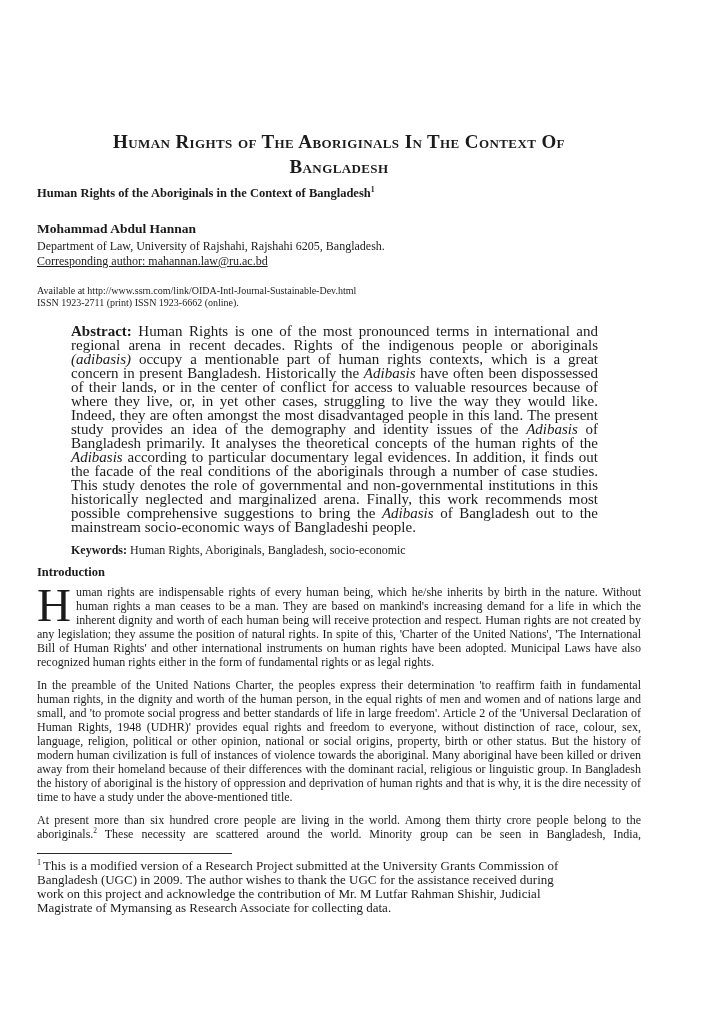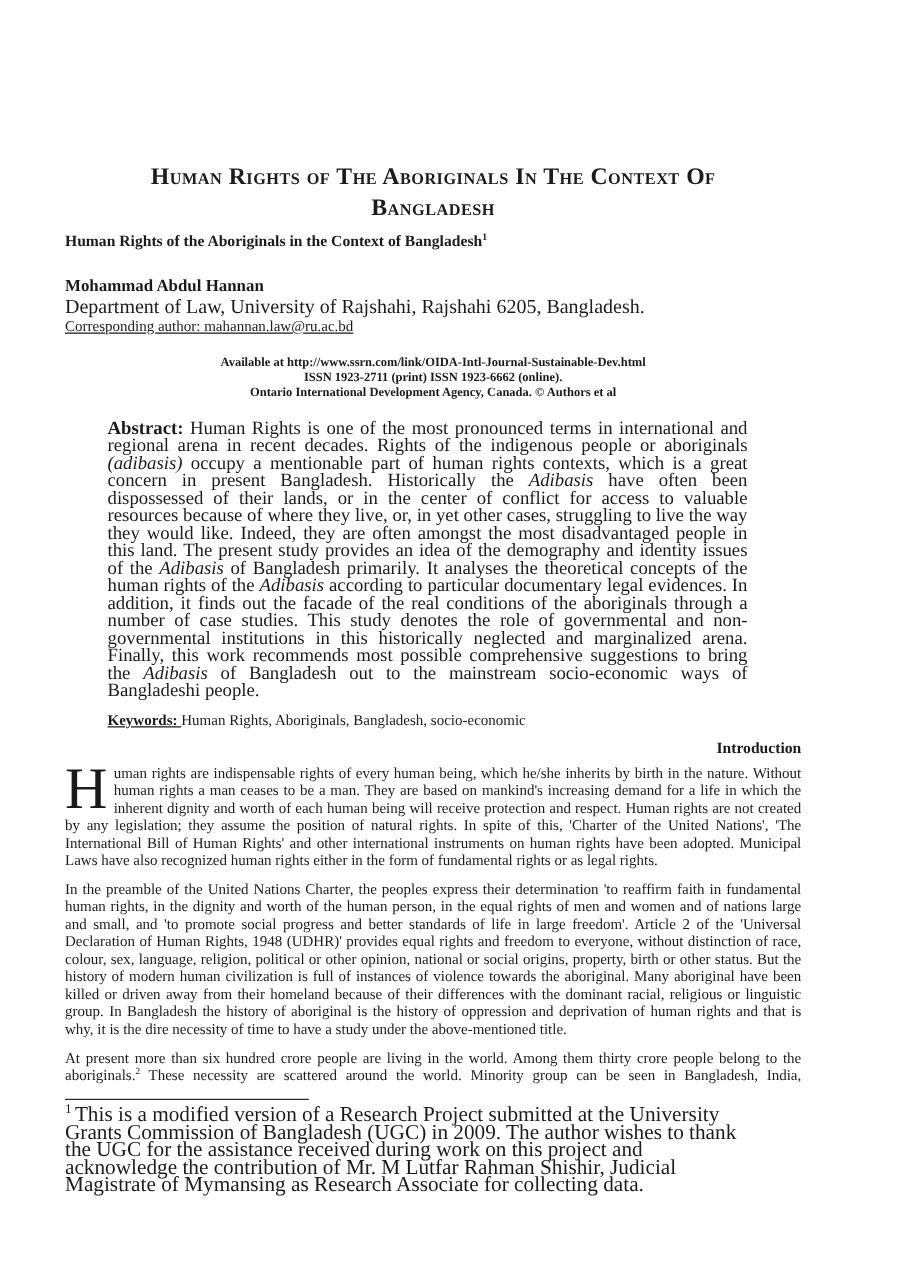--- a/index.html
+++ b/index.html
@@ -4,21 +4,21 @@
 <style>
   html, body { margin: 0; padding: 0; background: #e8e8e8; }
   .page {
     width: 724px;
     height: 1024px;
     margin: 0 auto;
     background: #ffffff;
     color: #1b1b1b;
     font-family: "Liberation Serif", serif;
     box-sizing: border-box;
-    padding: 129px 83px 0 52px;
+    padding: 129px 83px 0 37px;
     overflow: hidden;
   }
   sup { font-size: 62%; line-height: 0; vertical-align: super; }
 
   .title {
     text-align: center;
     font-weight: bold;
     font-size: 19px;
     line-height: 25px;
     font-variant: small-caps;
@@ -26,44 +26,43 @@
   }
   .subtitle {
     text-align: left;
     font-weight: bold;
     font-size: 12.5px;
     line-height: 15px;
     margin-top: 7px;
   }
   .author-block { margin-top: 20px; }
   .author-name { font-weight: bold; font-size: 13.5px; line-height: 16px; }
-  .author-affil { font-size: 16px; line-height: 14px; margin-top: 2px; }
+  .author-affil { font-size: 12px; line-height: 14px; margin-top: 2px; }
   .author-corr  { font-size: 12px; line-height: 14px; margin-top: 1px; text-decoration: underline; }
 
   .availability {
-    text-align: center;
     margin-top: 17px;
     font-size: 10px;
-    font-weight: bold;
+    font-weight: normal;
     line-height: 12px;
   }
 
   .abstract {
     margin: 15px 43px 0 34px;
     text-align: justify;
     font-size: 15px;
     line-height: 14px;
   }
   .keywords {
     margin: 9px 43px 0 34px;
     font-size: 12px;
     line-height: 14px;
   }
   .section-heading {
-    text-align: right;
+    text-align: left;
     font-weight: bold;
     font-size: 12.5px;
     line-height: 15px;
     margin-top: 8px;
   }
 
   .para {
     text-align: justify;
     font-size: 12px;
     line-height: 14px;
@@ -80,21 +79,21 @@
   }
 
   .footnote-rule {
     width: 195px;
     height: 0;
     border: none;
     border-top: 1.4px solid #2a2a2a;
     margin: 12px 0 0 0;
   }
   .footnote {
-    font-size: 17px;
+    font-size: 13px;
     line-height: 14px;
     margin-top: 5px;
     max-width: 545px;
   }
 </style>
 </head>
 <body>
 
 <div class="page">
 
@@ -107,26 +106,25 @@
 
   <div class="author-block">
     <div class="author-name">Mohammad Abdul Hannan</div>
     <div class="author-affil">Department of Law, University of Rajshahi, Rajshahi 6205, Bangladesh.</div>
     <div class="author-corr">Corresponding author:  mahannan.law@ru.ac.bd</div>
   </div>
 
   <div class="availability">
     <div>Available at http://www.ssrn.com/link/OIDA-Intl-Journal-Sustainable-Dev.html</div>
     <div>ISSN 1923-2711 (print) ISSN 1923-6662 (online).</div>
-    <div>Ontario International Development Agency, Canada. © Authors et al</div>
   </div>
 
   <div class="abstract"><span style="font-weight: bold;">Abstract: </span><span>Human Rights is one of the most pronounced terms in international and regional arena in recent decades. Rights of the indigenous people or aboriginals </span><span style="font-style: italic;">(adibasis)</span><span> occupy a mentionable part of human rights contexts, which is a great concern in present Bangladesh.  Historically the </span><span style="font-style: italic;">Adibasis</span><span> have often been dispossessed of their lands, or in the center of conflict for access to valuable resources because of where they live, or, in yet other cases, struggling to live the way they would like. Indeed, they are often amongst the most disadvantaged people in this land. The present study provides an idea of the demography and identity issues of the </span><span style="font-style: italic;">Adibasis</span><span> of Bangladesh primarily. It analyses the theoretical concepts of the human rights of the </span><span style="font-style: italic;">Adibasis</span><span> according to particular documentary legal evidences. In addition, it finds out the facade of the real conditions of the aboriginals through a number of case studies. This study denotes the role of governmental and non-governmental institutions in this historically neglected and marginalized arena. Finally, this work recommends most possible comprehensive suggestions to bring the </span><span style="font-style: italic;">Adibasis</span><span> of Bangladesh out to the mainstream socio-economic ways of Bangladeshi people.</span></div>
 
-  <div class="keywords"><span style="font-weight: bold; text-decoration: underline;">Keywords: </span><span>Human Rights, Aboriginals, Bangladesh, socio-economic</span></div>
+  <div class="keywords"><span style="font-weight: bold;">Keywords: </span><span>Human Rights, Aboriginals, Bangladesh, socio-economic</span></div>
 
   <div class="section-heading">Introduction</div>
 
   <div class="para para-first">
     <span class="dropcap">H</span><span>uman rights are indispensable rights of every human being, which he/she inherits by birth in the nature. Without human rights a man ceases to be a man. They are based on mankind's increasing demand for a life in which the inherent dignity and worth of each human being will receive protection and respect. Human rights are not created by any legislation; they assume the position of natural rights. In spite of this, 'Charter of the United Nations', 'The International Bill of Human Rights' and other international instruments on human rights have been adopted.  Municipal Laws have also recognized human rights either in the form of fundamental rights or as legal rights.</span>
   </div>
 
   <div class="para">In the preamble of the United Nations Charter, the peoples express their determination 'to reaffirm faith in fundamental human rights, in the dignity and worth of the human person, in the equal rights of men and women and of nations large and small, and 'to promote social progress and better standards of life in large freedom'.  Article 2 of the 'Universal Declaration of Human Rights, 1948 (UDHR)' provides equal rights and freedom to everyone, without distinction of race, colour, sex, language, religion, political or other opinion, national or social origins, property, birth or other status. But the history of modern human civilization is full of instances of violence towards the aboriginal. Many aboriginal have been killed or driven away from their homeland because of their differences with the dominant racial, religious or linguistic group. In Bangladesh the history of aboriginal is the history of oppression and deprivation of human rights and that is why, it is the dire necessity of time to have a study under the above-mentioned title.</div>
 
   <div class="para justify-last"><span>At present more than six hundred crore people are living in the world.  Among them thirty crore people belong to the aboriginals.</span><sup>2</sup><span>  These necessity are scattered around the world. Minority group can be seen in Bangladesh, India,</span></div>

